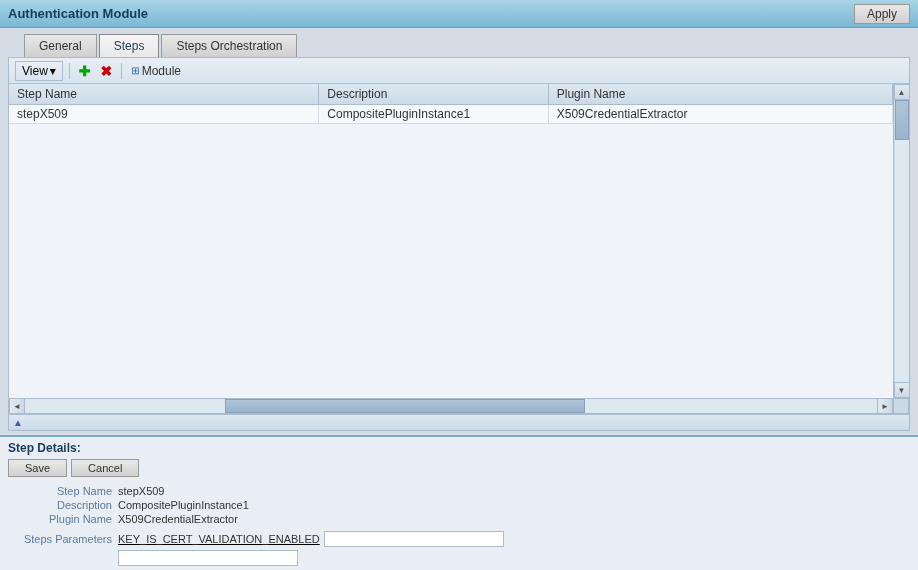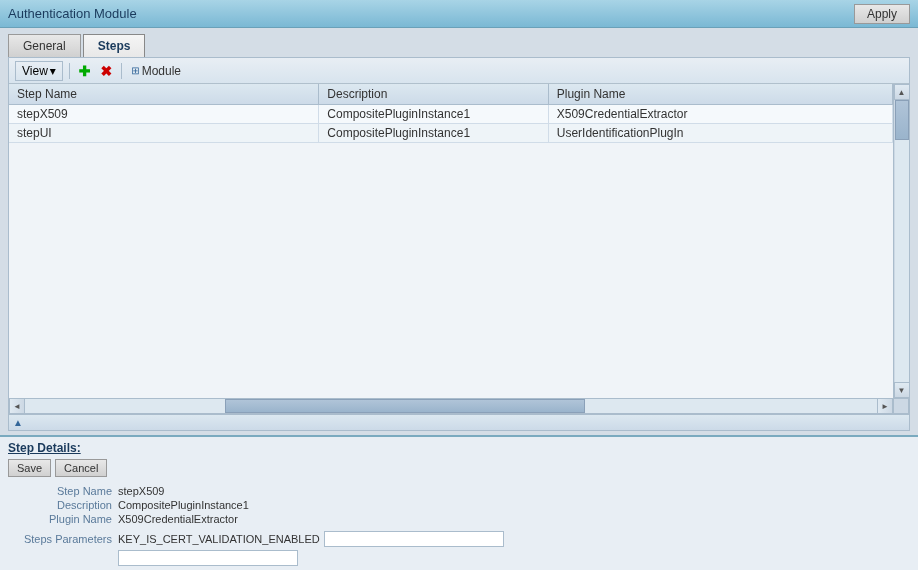--- a/index.html
+++ b/index.html
@@ -8,21 +8,21 @@
     .title-bar {
       background: linear-gradient(to bottom, #a8d4e6, #7ab8d4);
       padding: 4px 8px;
       display: flex;
       align-items: center;
       justify-content: space-between;
       height: 28px;
       border-bottom: 1px solid #6aa0b8;
     }
     .title-text {
-      font-weight: normal;
+      font-weight: bold;
       font-size: 13px;
       color: #1a3a5c;
     }
     .apply-button {
       background: linear-gradient(to bottom, #e8e8e8, #d0d0d0);
       border: 1px solid #999;
       padding: 2px 12px;
       cursor: pointer;
       font-size: 12px;
       color: #333;
@@ -33,33 +33,34 @@
       height: calc(570px - 28px);
       display: flex;
       flex-direction: column;
     }
 
     .tabs-bar {
       display: flex;
       align-items: flex-end;
       padding: 6px 8px 0 8px;
       gap: 2px;
+      margin-left: 16px;
     }
     .tab {
       padding: 4px 14px;
       border: 1px solid #999;
       cursor: pointer;
       font-size: 12px;
       background: linear-gradient(to bottom, #e8e8e8, #d0d0d0);
       color: #333;
       border-bottom: none;
     }
     .tab.active {
       background: linear-gradient(to bottom, #f5f5f5, #e8e8e8);
-      font-weight: bold;
+      font-weight: normal;
       color: #1a3a5c;
       border-color: #888;
     }
 
     .panel {
       background: #f0f4f8;
       border: 1px solid #aabccc;
       margin: 0 8px 4px 8px;
       flex: 1;
       display: flex;
@@ -242,31 +243,30 @@
     .step-details {
       background: #e8eef4;
       border-top: 2px solid #7aaabf;
       padding: 4px 8px;
     }
     .step-details-header {
       font-weight: bold;
       color: #1a3a5c;
       font-size: 12px;
       margin-bottom: 4px;
-      text-decoration: underline;
     }
     .detail-buttons {
       display: flex;
       gap: 4px;
       margin-bottom: 8px;
     }
     .detail-btn {
       background: linear-gradient(to bottom, #e8e8e8, #d0d0d0);
       border: 1px solid #999;
-      padding: 2px 8px;
+      padding: 2px 16px;
       cursor: pointer;
       font-size: 11px;
       color: #333;
     }
     .detail-fields {
       display: flex;
       flex-direction: column;
       gap: 2px;
     }
     .field-row {
@@ -304,20 +304,21 @@
     }
     .param-rows {
       display: flex;
       flex-direction: column;
       gap: 3px;
     }
     .param-row {
       display: flex;
       align-items: center;
       gap: 4px;
+      text-decoration: underline;
     }
     .param-key {
       font-size: 11px;
       color: #333;
       min-width: 200px;
     }
     .detach-icon {
       font-size: 10px;
       color: #336699;
     }
@@ -327,20 +328,21 @@
 
 <div class="title-bar">
   <span class="title-text">Authentication Module</span>
   <button class="apply-button">Apply</button>
 </div>
 
 <div class="main-content">
   <div class="tabs-bar">
     <div class="tab">General</div>
     <div class="tab active">Steps</div>
+    <div class="tab">Steps Orchestration</div>
   </div>
 
   <div class="panel">
     <div class="toolbar">
       <button class="view-btn">
         <span>View</span>
         <span>▾</span>
       </button>
       <div class="toolbar-sep"></div>
       <button class="toolbar-btn">
@@ -365,25 +367,20 @@
               <th style="width:200px">Description</th>
               <th style="width:300px">Plugin Name</th>
             </tr>
           </thead>
           <tbody>
             <tr>
               <td>stepX509</td>
               <td>CompositePluginInstance1</td>
               <td>X509CredentialExtractor</td>
             </tr>
-            <tr>
-              <td>stepUI</td>
-              <td>CompositePluginInstance1</td>
-              <td>UserIdentificationPlugIn</td>
-            </tr>
           </tbody>
         </table>
       </div>
       <div class="scrollbar-right">
         <div class="scroll-arrow">▲</div>
         <div class="scroll-track">
           <div class="scroll-thumb"></div>
         </div>
         <div class="scroll-arrow">▼</div>
       </div>

